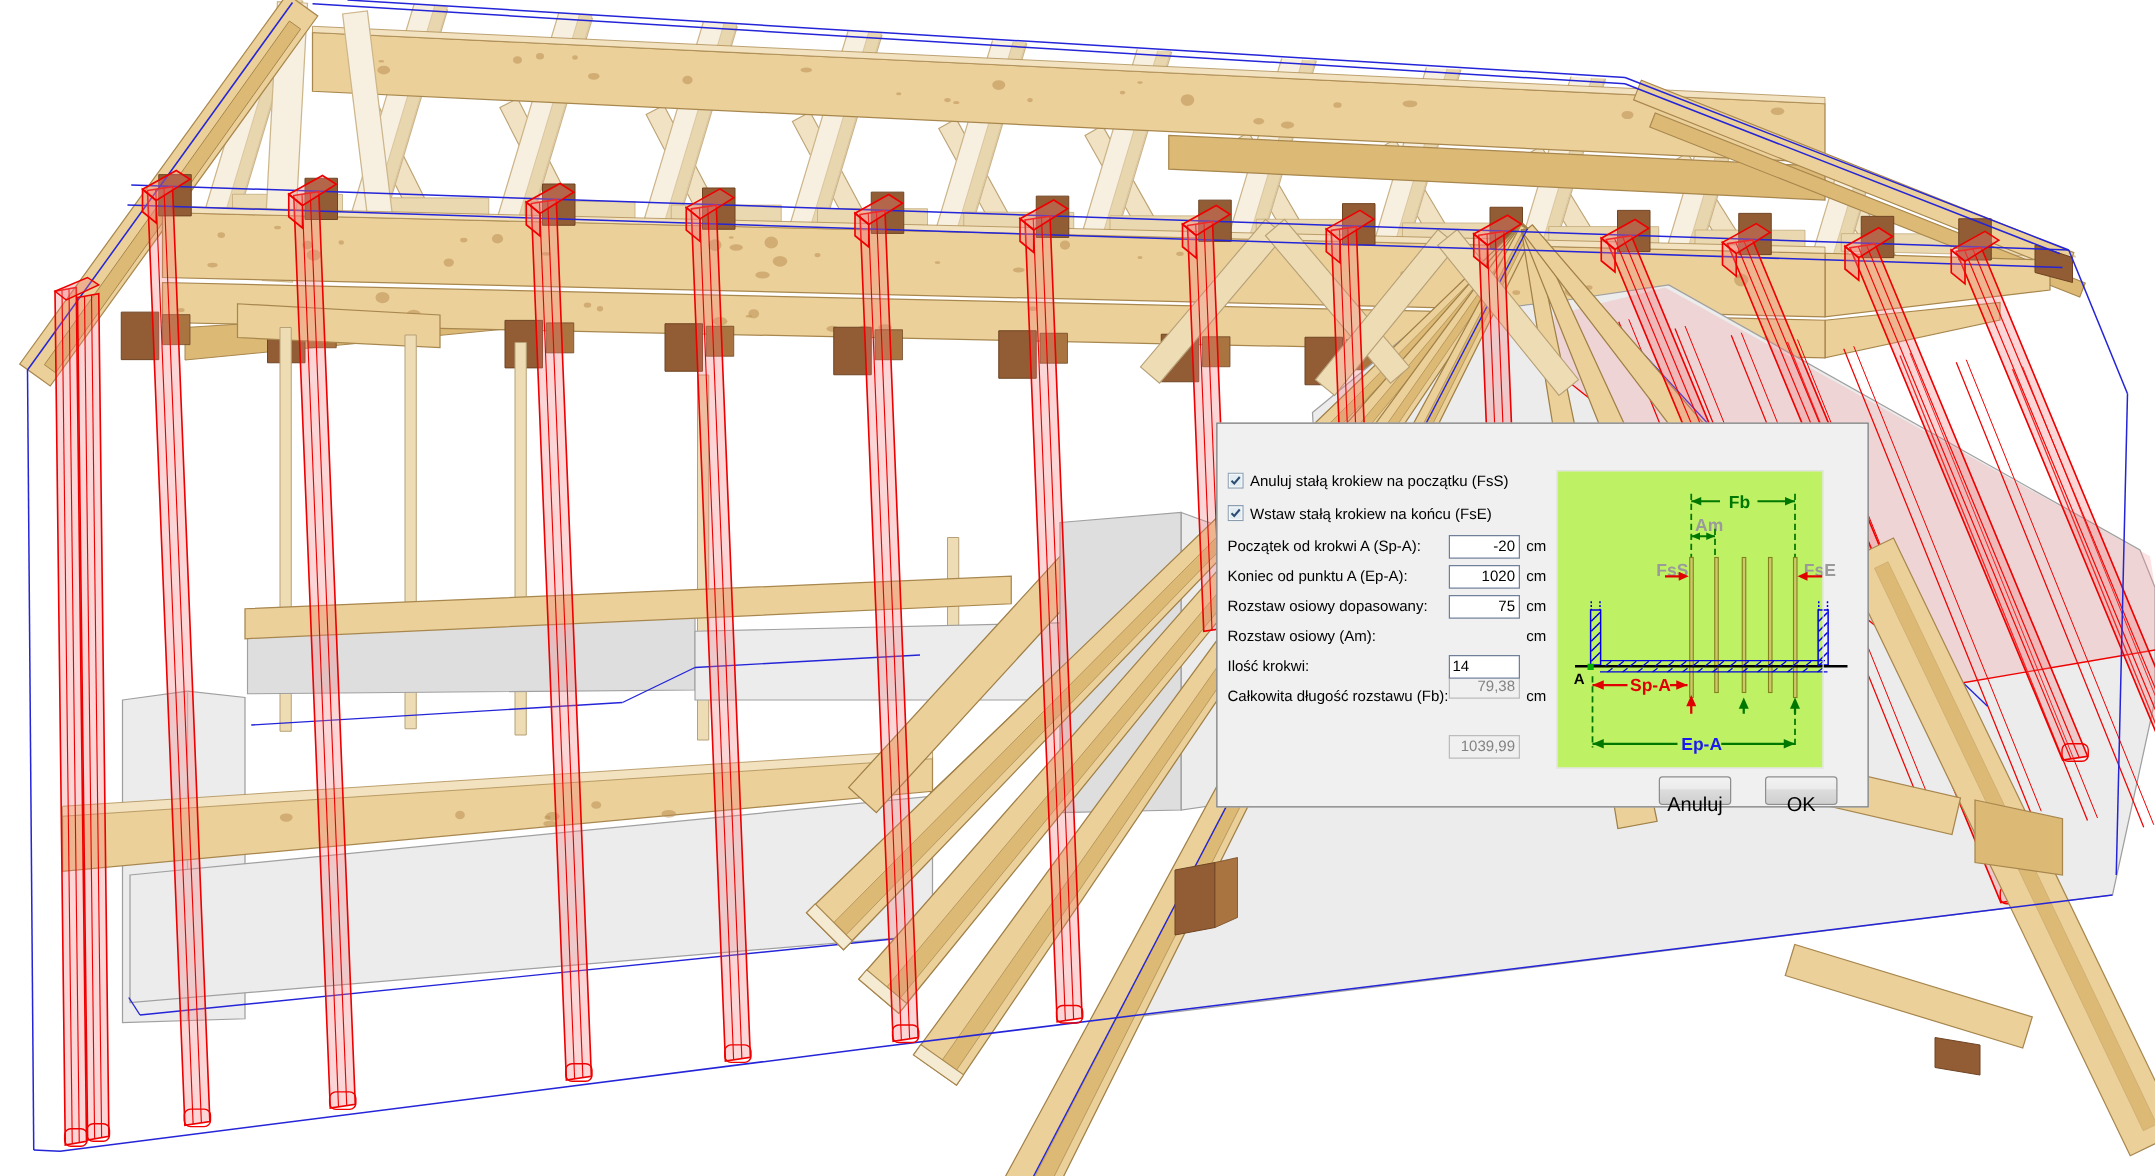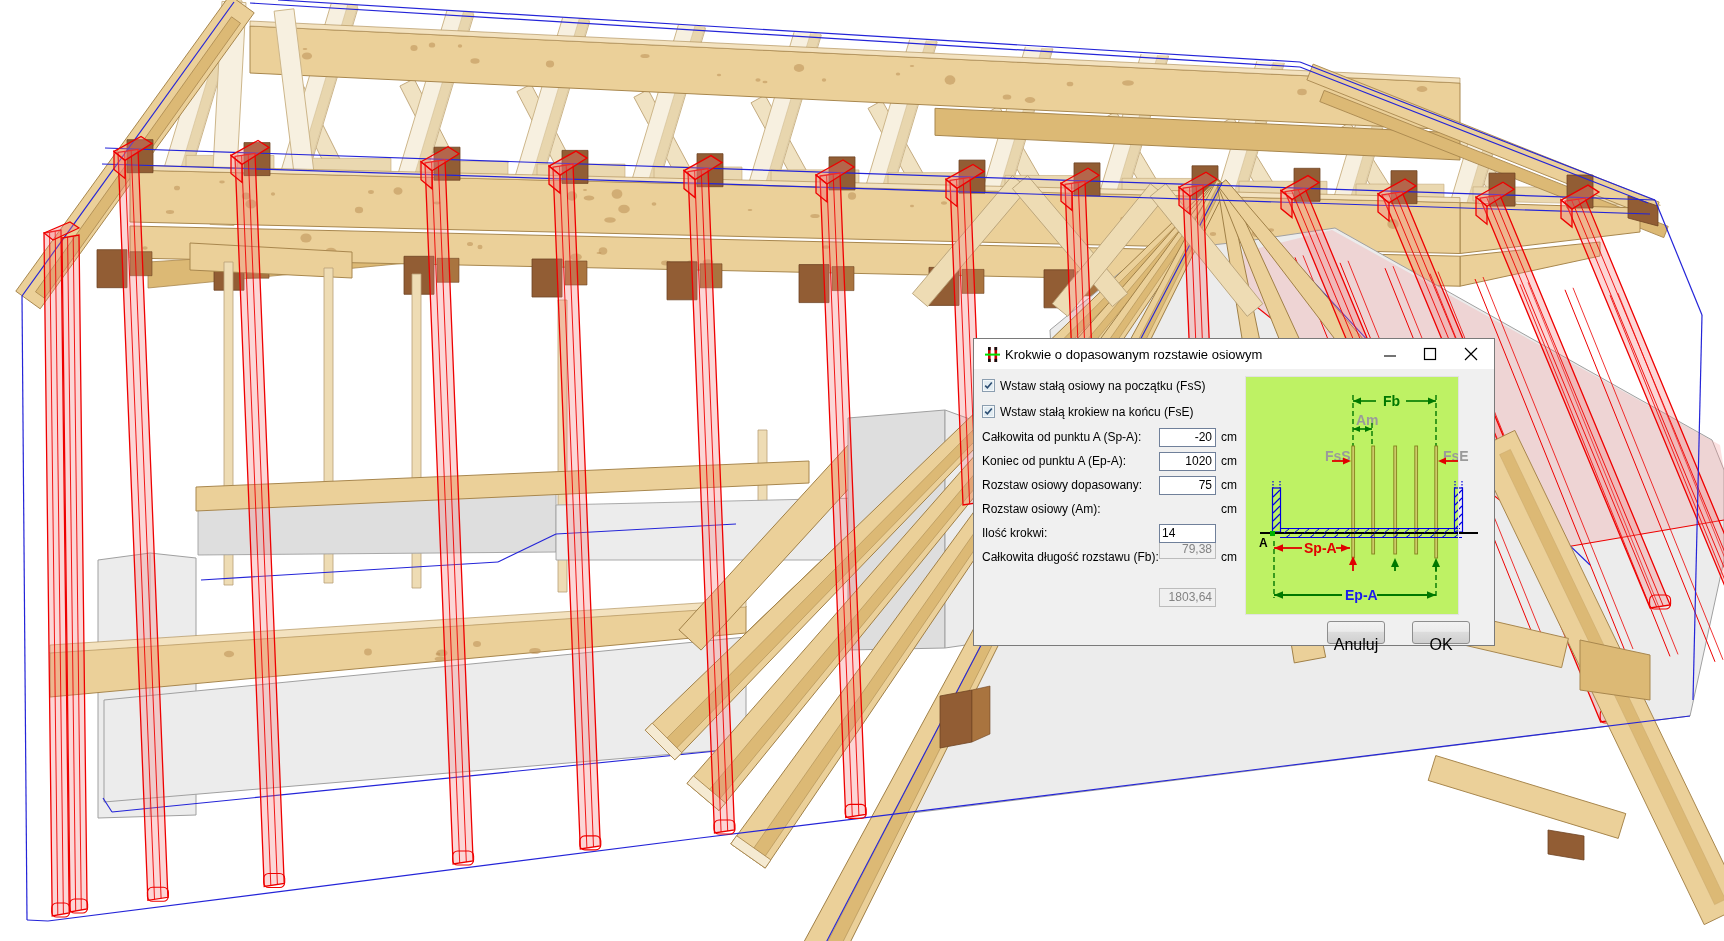--- a/index.html
+++ b/index.html
@@ -377,73 +377,52 @@
 <polygon points="684.0,170.6 695.0,179.6 695.0,197.6 684.0,188.6" fill="rgba(244,120,120,0.35)" stroke="#ee0000" stroke-width="1.3"></polygon>
 <polygon points="820.0,176.0 840.0,173.0 865.7,814.4 845.7,817.4" fill="rgba(244,120,120,0.30)" stroke="#ee0000" stroke-width="1.3"></polygon>
 <line x1="826.6" y1="175.0" x2="852.3" y2="816.4" stroke="#ee0000" stroke-width="0.9"></line>
 <line x1="833.2" y1="174.0" x2="858.9" y2="815.4" stroke="#ee0000" stroke-width="0.9"></line>
 <rect x="845.2" y="804.4" width="21.0" height="14" rx="5" fill="none" stroke="#ee0000" stroke-width="1.1"></rect>
 <polygon points="816.0,175.0 843.0,160.0 854.0,167.0 827.0,184.0" fill="rgba(244,120,120,0.35)" stroke="#ee0000" stroke-width="1.3"></polygon>
 <polygon points="816.0,175.0 827.0,184.0 827.0,202.0 816.0,193.0" fill="rgba(244,120,120,0.35)" stroke="#ee0000" stroke-width="1.3"></polygon>
 </svg>
 
 <div id="dlg">
-  <div id="titlebar">
-    <svg id="dico" viewBox="0 0 17 17">
-      <rect x="4" y="1" width="2.6" height="15" fill="#cc0000"></rect>
-      <rect x="10.5" y="1" width="2.6" height="15" fill="#cc0000"></rect>
-      <rect x="4" y="1" width="2.6" height="3.2" fill="#111"></rect>
-      <rect x="10.5" y="1" width="2.6" height="3.2" fill="#111"></rect>
-      <rect x="4" y="12.8" width="2.6" height="3.2" fill="#111"></rect>
-      <rect x="10.5" y="12.8" width="2.6" height="3.2" fill="#111"></rect>
-      <rect x="1" y="7.6" width="15" height="2" fill="#00e000"></rect>
-    </svg>
-    <span id="dtitle">Krokwie o dopasowanym rozstawie osiowym</span>
-    <svg class="wbtn" style="right:88px" viewBox="0 0 34 29">
-        <line x1="12" y1="17" x2="24" y2="17" stroke="#000" stroke-width="1.1"></line>
-      </svg>
-    <svg class="wbtn" style="right:47px" viewBox="0 0 34 29">
-        <rect x="11.5" y="9.5" width="11" height="11" fill="none" stroke="#000" stroke-width="1.2"></rect>
-      </svg>
-    <svg class="wbtn" style="right:6px" viewBox="0 0 34 29">
-        <path d="M11 9 L23 21 M23 9 L11 21" stroke="#000" stroke-width="1.2"></path>
-      </svg>
-  </div>
   <div id="chk1"><svg class="cb" viewBox="0 0 13 13">
         <rect x="0.5" y="0.5" width="12" height="12" fill="#f4f8fa" stroke="#8b9eb0"></rect>
         <rect x="2" y="2" width="9" height="9" fill="#e2ecf2"></rect>
         <path d="M3.2 6.6 L5.4 8.8 L9.8 3.6" stroke="#2c4d72" stroke-width="1.6" fill="none"></path>
-      </svg><span class="cbl">Wstaw stałą osiowy na początku (FsS)</span></div>
+      </svg><span class="cbl">Anuluj stałą krokiew na początku (FsS)</span></div>
   <div id="chk2"><svg class="cb" viewBox="0 0 13 13">
         <rect x="0.5" y="0.5" width="12" height="12" fill="#f4f8fa" stroke="#8b9eb0"></rect>
         <rect x="2" y="2" width="9" height="9" fill="#e2ecf2"></rect>
         <path d="M3.2 6.6 L5.4 8.8 L9.8 3.6" stroke="#2c4d72" stroke-width="1.6" fill="none"></path>
       </svg><span class="cbl">Wstaw stałą krokiew na końcu (FsE)</span></div>
 
-  <div class="lbl" style="top:91px">Całkowita od punktu A (Sp-A):</div>
+  <div class="lbl" style="top:91px">Początek od krokwi A (Sp-A):</div>
   <div class="fld" style="top:89px">-20</div>
   <div class="cm" style="top:91px">cm</div>
 
   <div class="lbl" style="top:115px">Koniec od punktu A (Ep-A):</div>
   <div class="fld" style="top:113px">1020</div>
   <div class="cm" style="top:115px">cm</div>
 
   <div class="lbl" style="top:139px">Rozstaw osiowy dopasowany:</div>
   <div class="fld" style="top:137px">75</div>
   <div class="cm" style="top:139px">cm</div>
 
   <div class="lbl" style="top:163px">Rozstaw osiowy (Am):</div>
   <div class="fld fldd" style="top:161px">79,38</div>
   <div class="cm" style="top:163px">cm</div>
 
   <div class="lbl" style="top:187px">Ilość krokwi:</div>
   <div class="fld" style="top:185px;text-align:left">14</div>
 
   <div class="lbl" style="top:211px">Całkowita długość rozstawu (Fb):</div>
-  <div class="fld fldd" style="top:209px">1803,64</div>
+  <div class="fld fldd" style="top:209px">1039,99</div>
   <div class="cm" style="top:211px">cm</div>
 
   <div id="diag">
     <svg width="247" height="237" viewBox="0 0 247 237">
 
       <g font-family="Liberation Sans,sans-serif">
 
       <line x1="107" y1="24" x2="130" y2="24" stroke="#007800" stroke-width="1.6"></line>
       <line x1="160" y1="24" x2="190" y2="24" stroke="#007800" stroke-width="1.6"></line>
       <path d="M107 24 l8 -3.4 v6.8 z M190 24 l-8 -3.4 v6.8 z" fill="#007800"></path>

